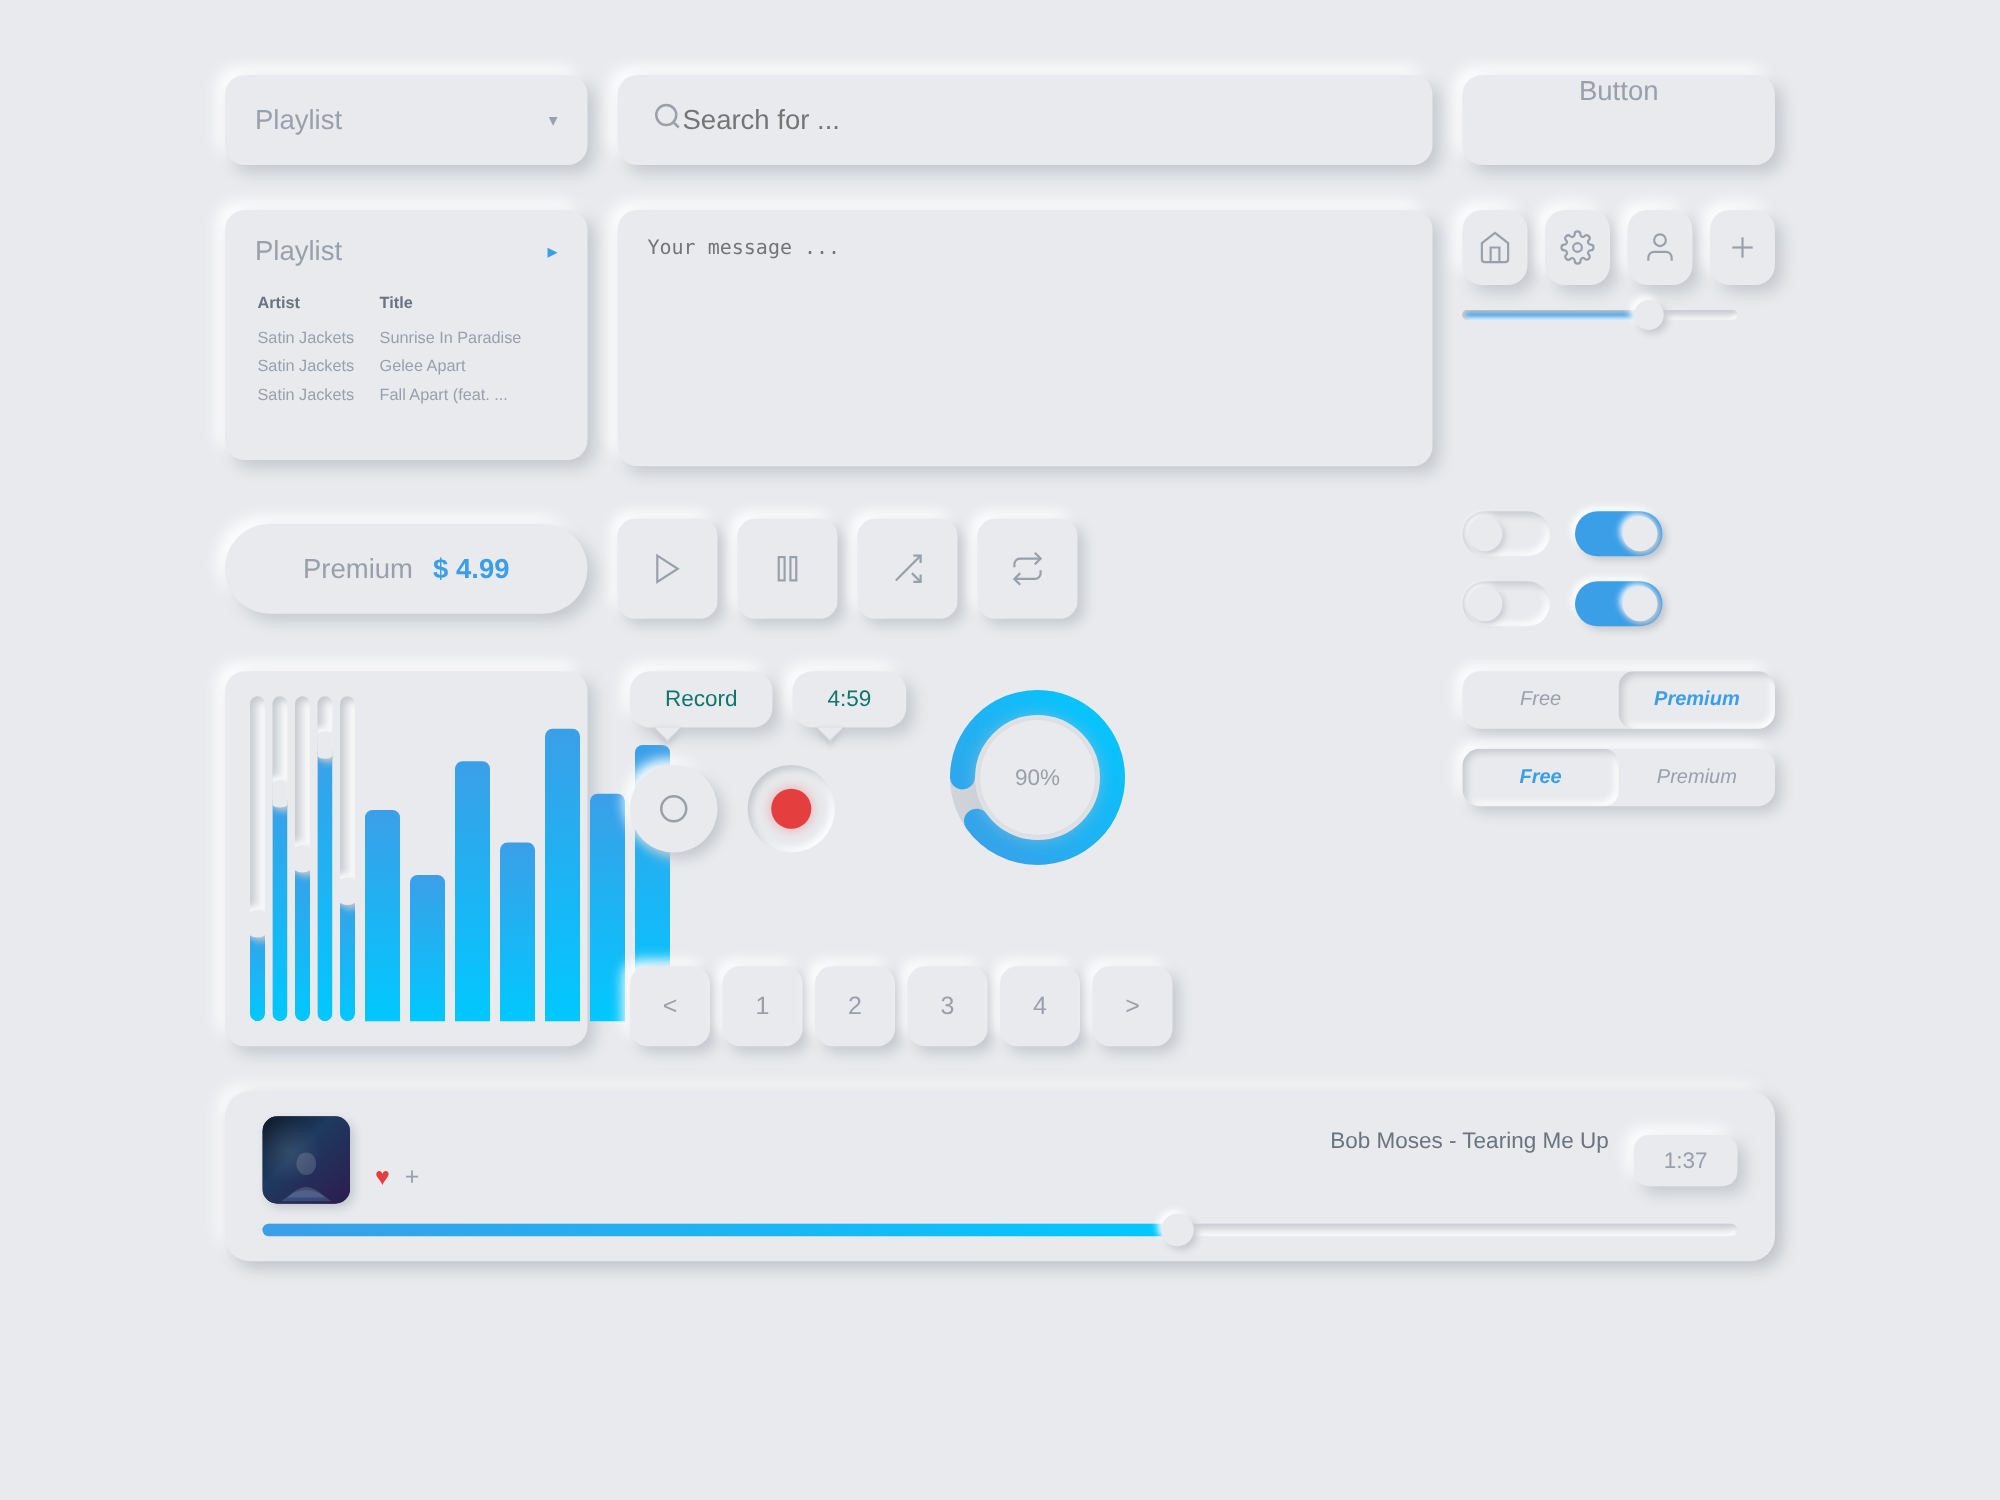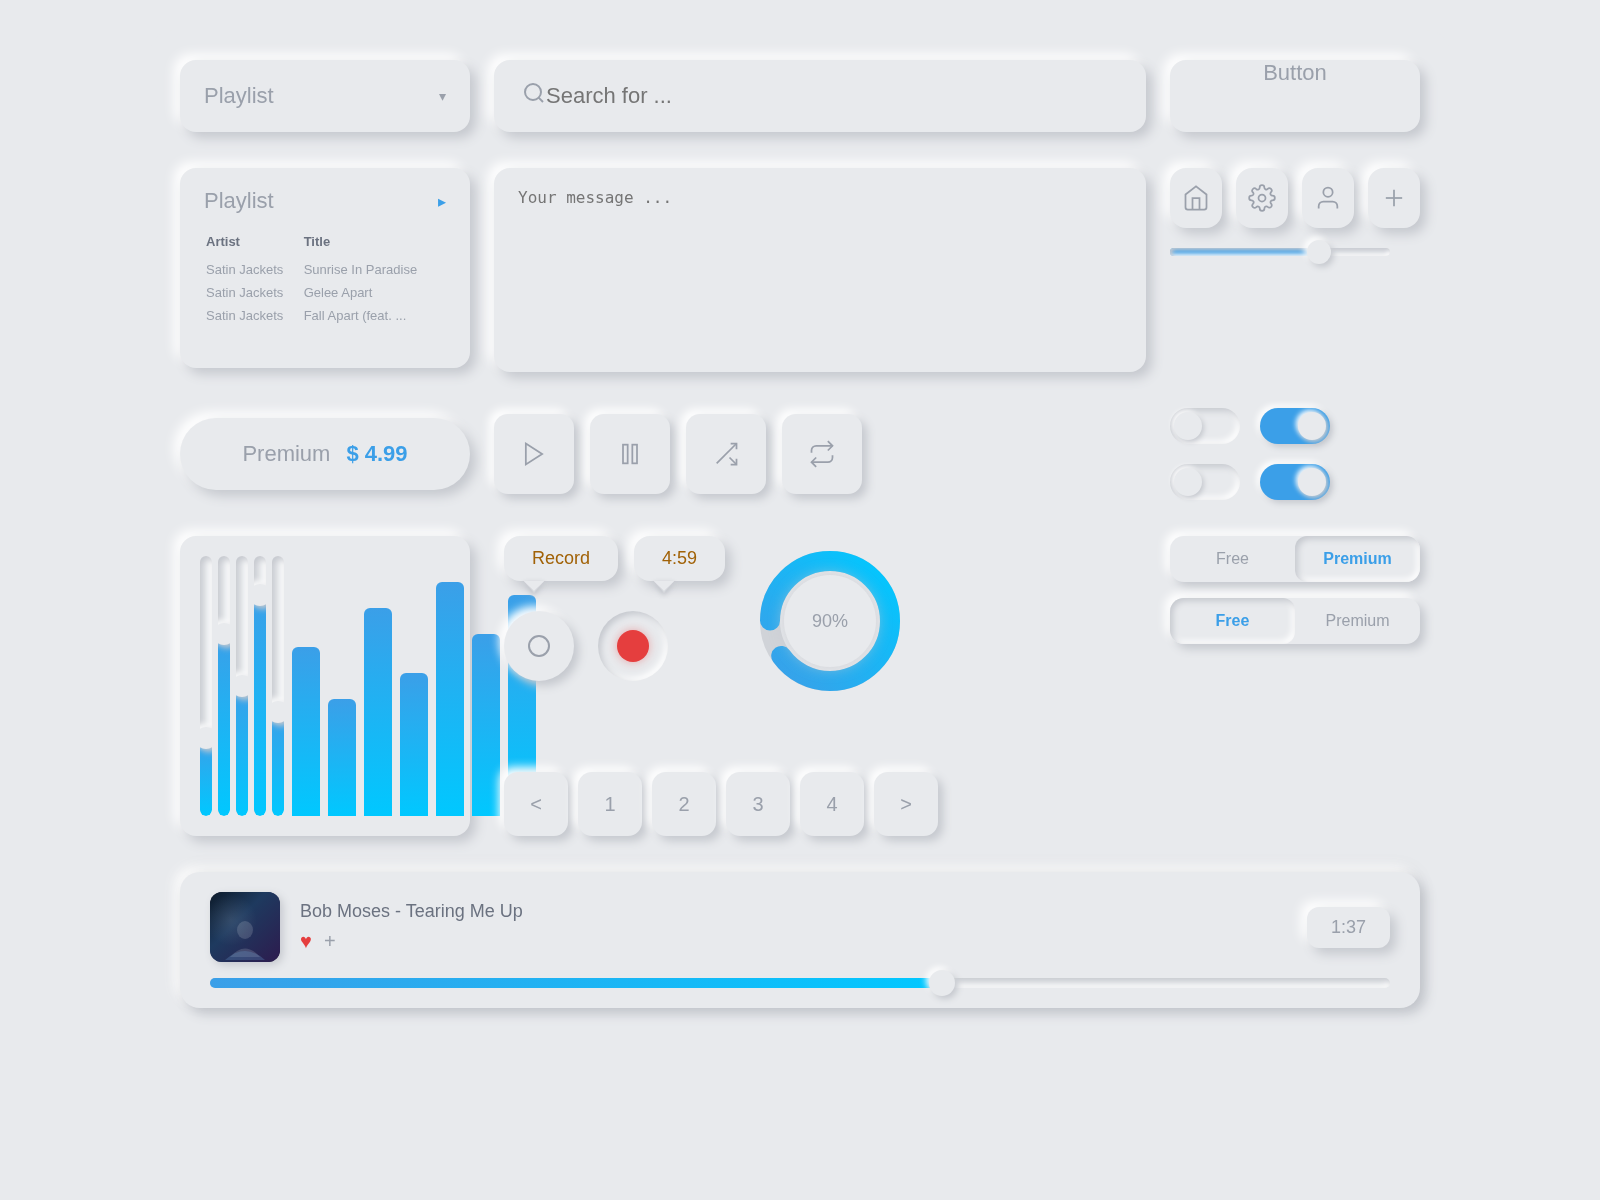--- a/index.html
+++ b/index.html
@@ -368,21 +368,21 @@
     .bar-fill {
       width: 28px;
       border-radius: 6px 6px 0 0;
       background: linear-gradient(to top, #00c8ff, #3b9fe8);
     }
 
     .tooltip-bubble {
       padding: 12px 28px;
       border-radius: 16px;
       font-size: 18px;
-      color: #a16207;
+      color: #0f766e;
       position: relative;
     }
 
     .tooltip-bubble::after {
       content: '';
       position: absolute;
       bottom: -10px;
       left: 20px;
       width: 0;
       height: 0;
@@ -451,20 +451,21 @@
       gap: 16px;
       flex-shrink: 0;
     }
 
     .plan-selector {
       display: flex;
       border-radius: 14px;
       overflow: hidden;
       background: #e8eaed;
       box-shadow: 5px 5px 10px #c5c8ce, -5px -5px 10px #ffffff;
+      font-style: italic;
     }
 
     .plan-option {
       flex: 1;
       padding: 14px 0;
       text-align: center;
       font-size: 16px;
       cursor: pointer;
       border-radius: 12px;
     }
@@ -498,20 +499,21 @@
       border-radius: 14px;
     }
 
     
     .bottom-player {
       background: #e8eaed;
       box-shadow: 0 -4px 20px rgba(0,0,0,0.05), 6px 6px 12px #c5c8ce, -6px -6px 12px #ffffff;
       border-radius: 20px;
       padding: 20px 30px;
       margin-top: 8px;
+      text-align: right;
     }
 
     .player-info {
       display: flex;
       align-items: center;
       gap: 20px;
     }
 
     .album-art {
       width: 70px;

